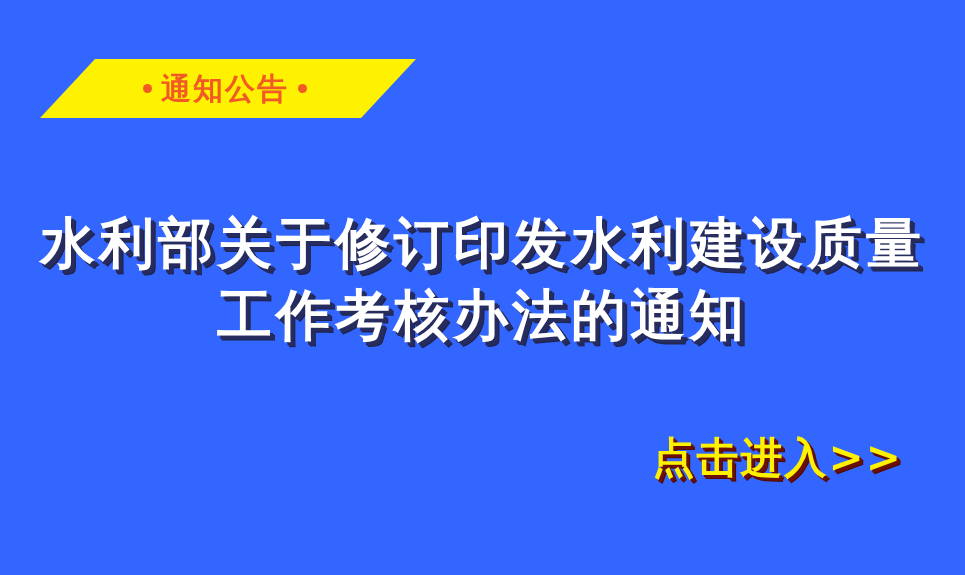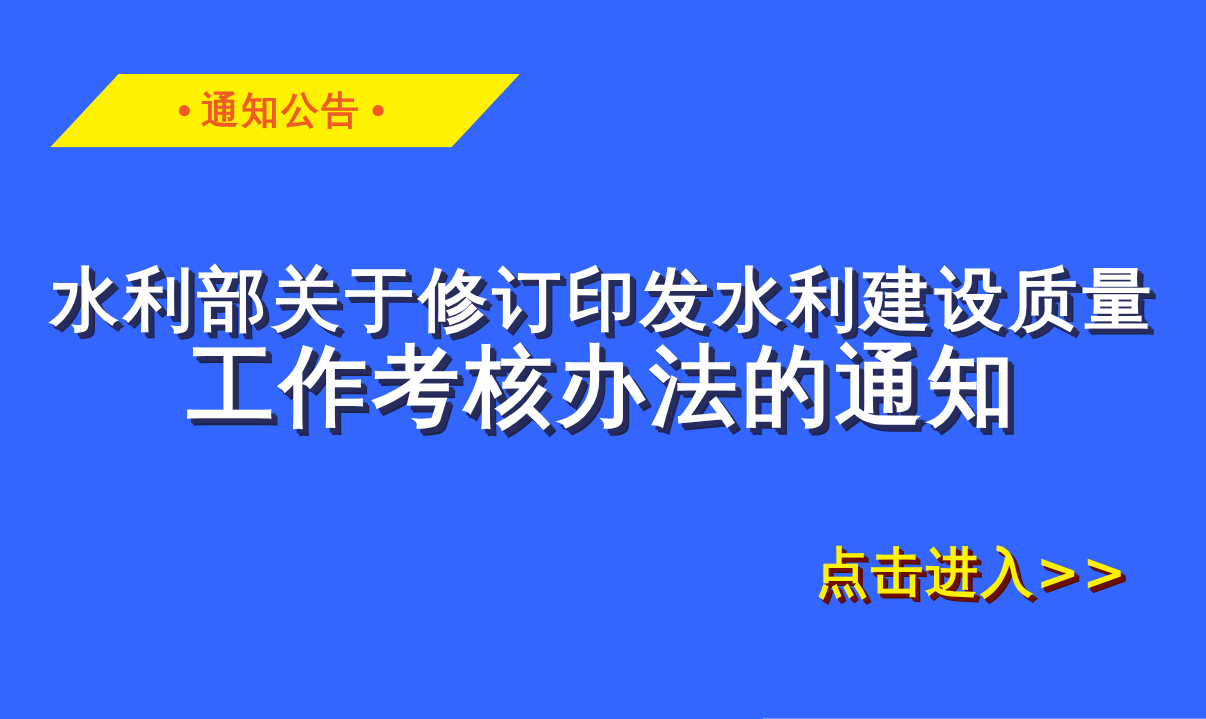--- a/index.html
+++ b/index.html
@@ -73,34 +73,34 @@
 
   
   #headline {
     position: absolute;
     left: 0px;
     top: 208px;
     width: 965px;
     text-align: center;
   }
   .headline-line {
-    font-family: Liberation Mono, monospace;
+    font-family: Liberation Serif, serif;
     font-weight: bold;
     font-size: 56px;
     line-height: 72px;
     color: #FFFFFF;
     letter-spacing: 4px;
     white-space: nowrap;
     text-shadow:
       3px 3px 0 #262C5E,
       4px 4px 0 #262C5E,
       5px 5px 0 #1E234E;
   }
   #headline-line-1 { font-size: 55px; }
-  #headline-line-2 { font-size: 70px; }
+  #headline-line-2 { font-size: 55px; }
 
   
   #cta {
     position: absolute;
     left: 0px;
     top: 432px;
     width: 965px;
     padding-right: 62px;
     box-sizing: border-box;
     text-align: right;

